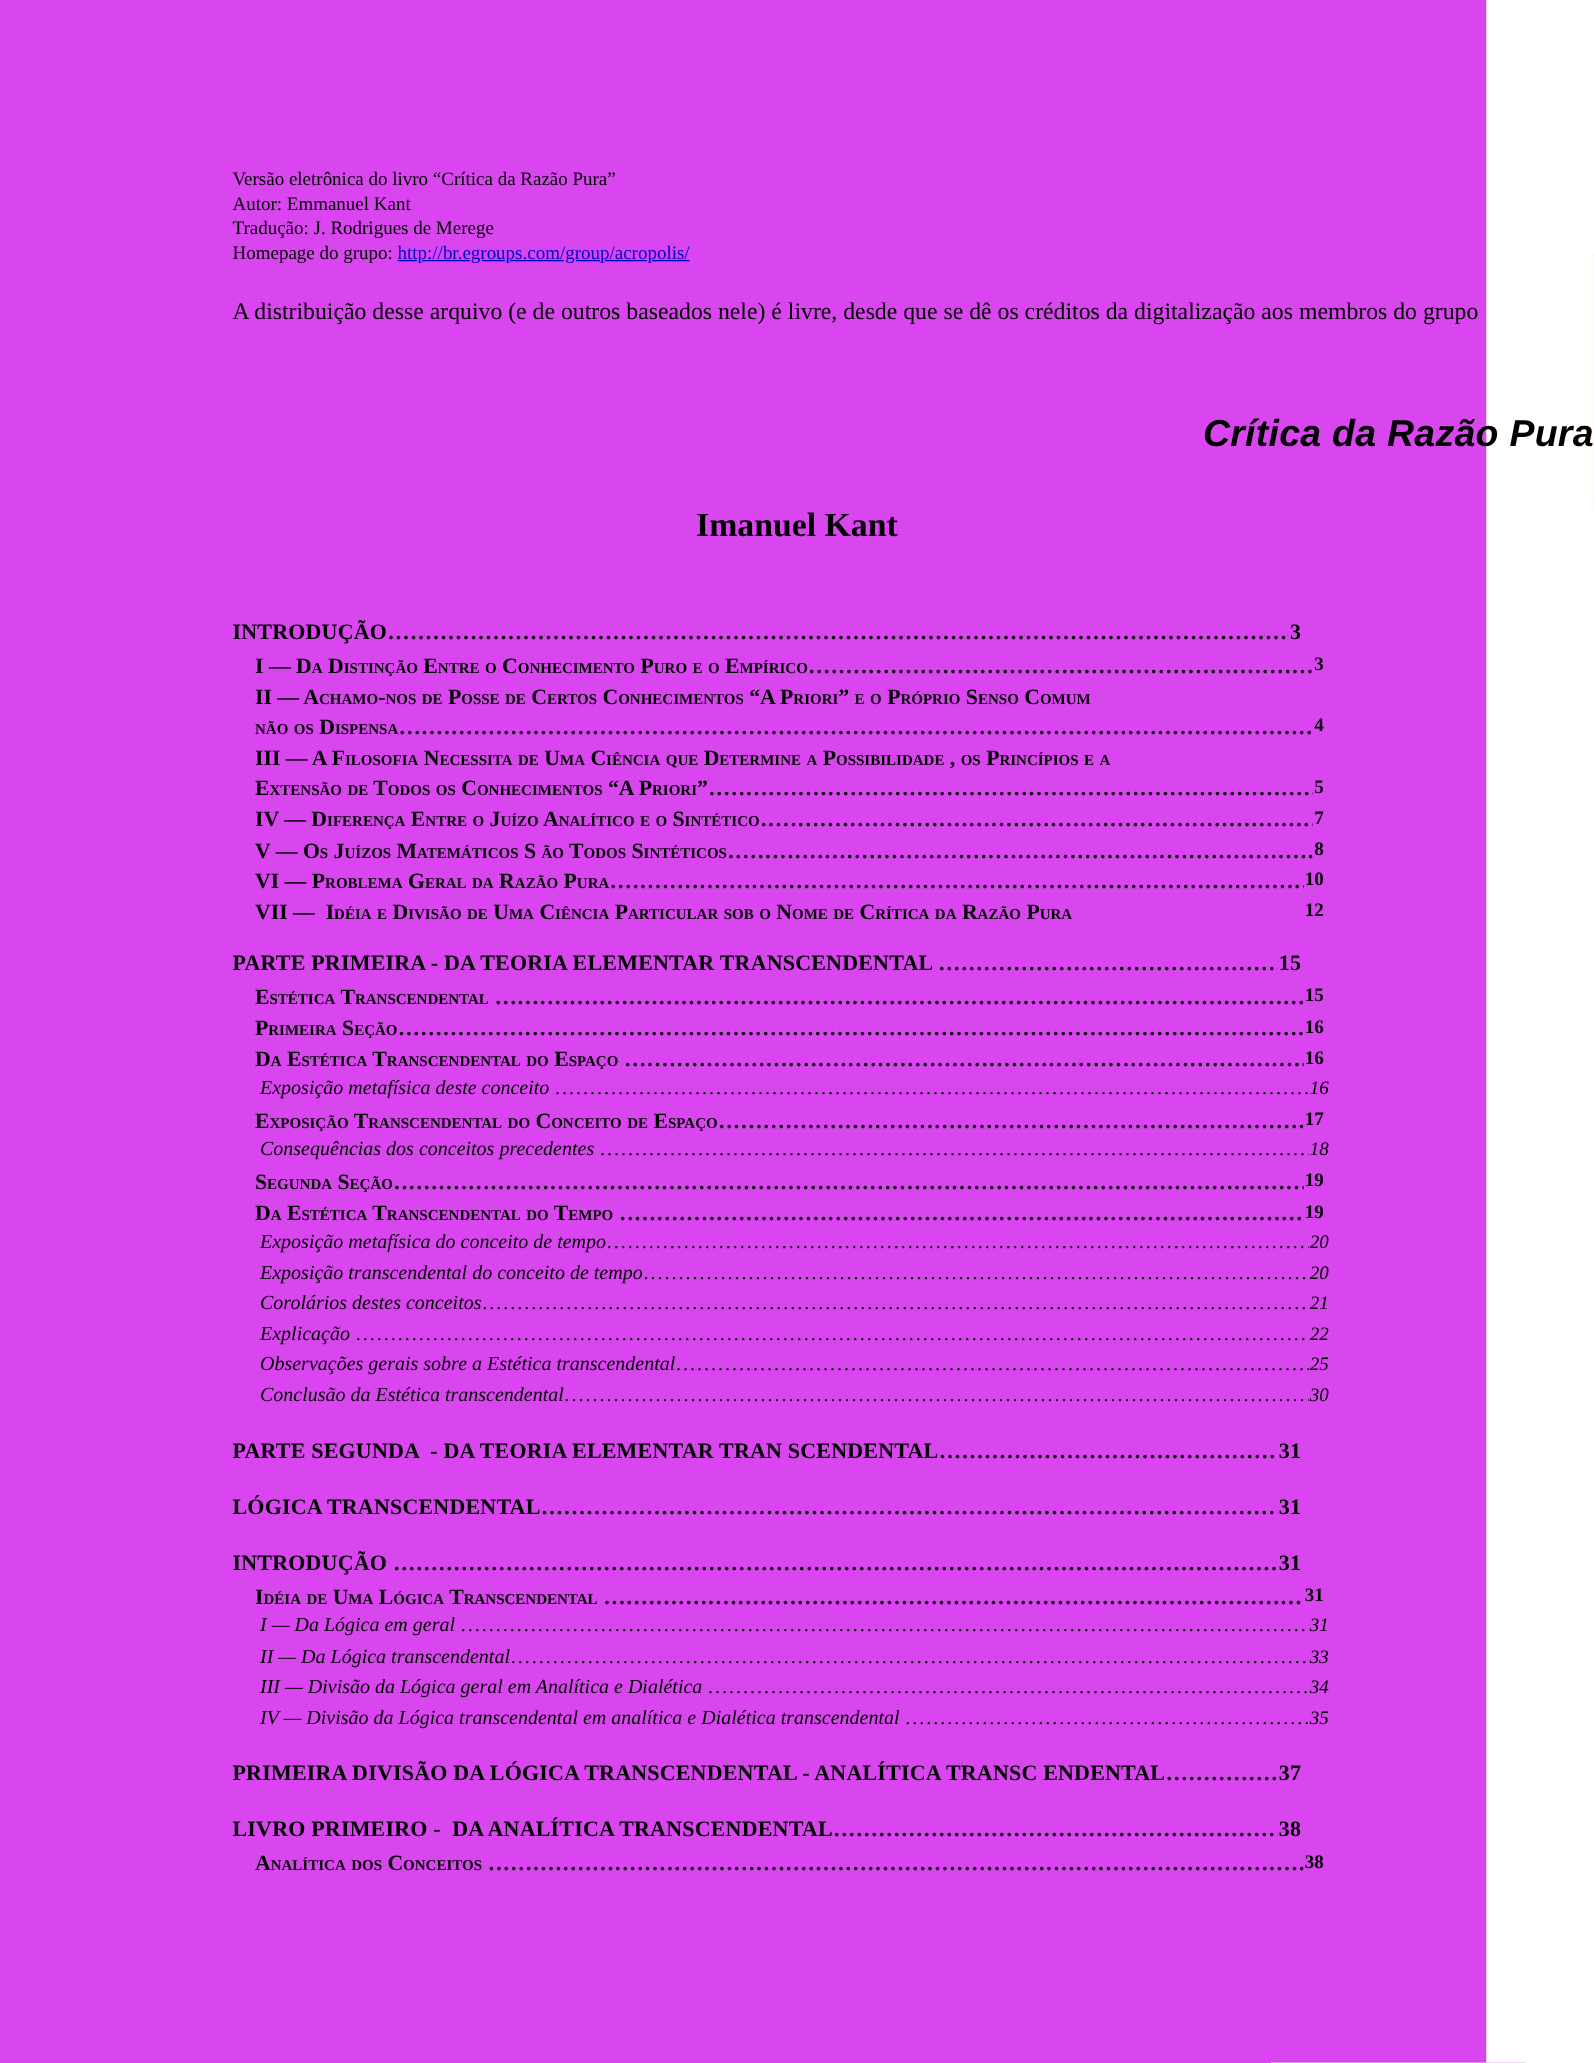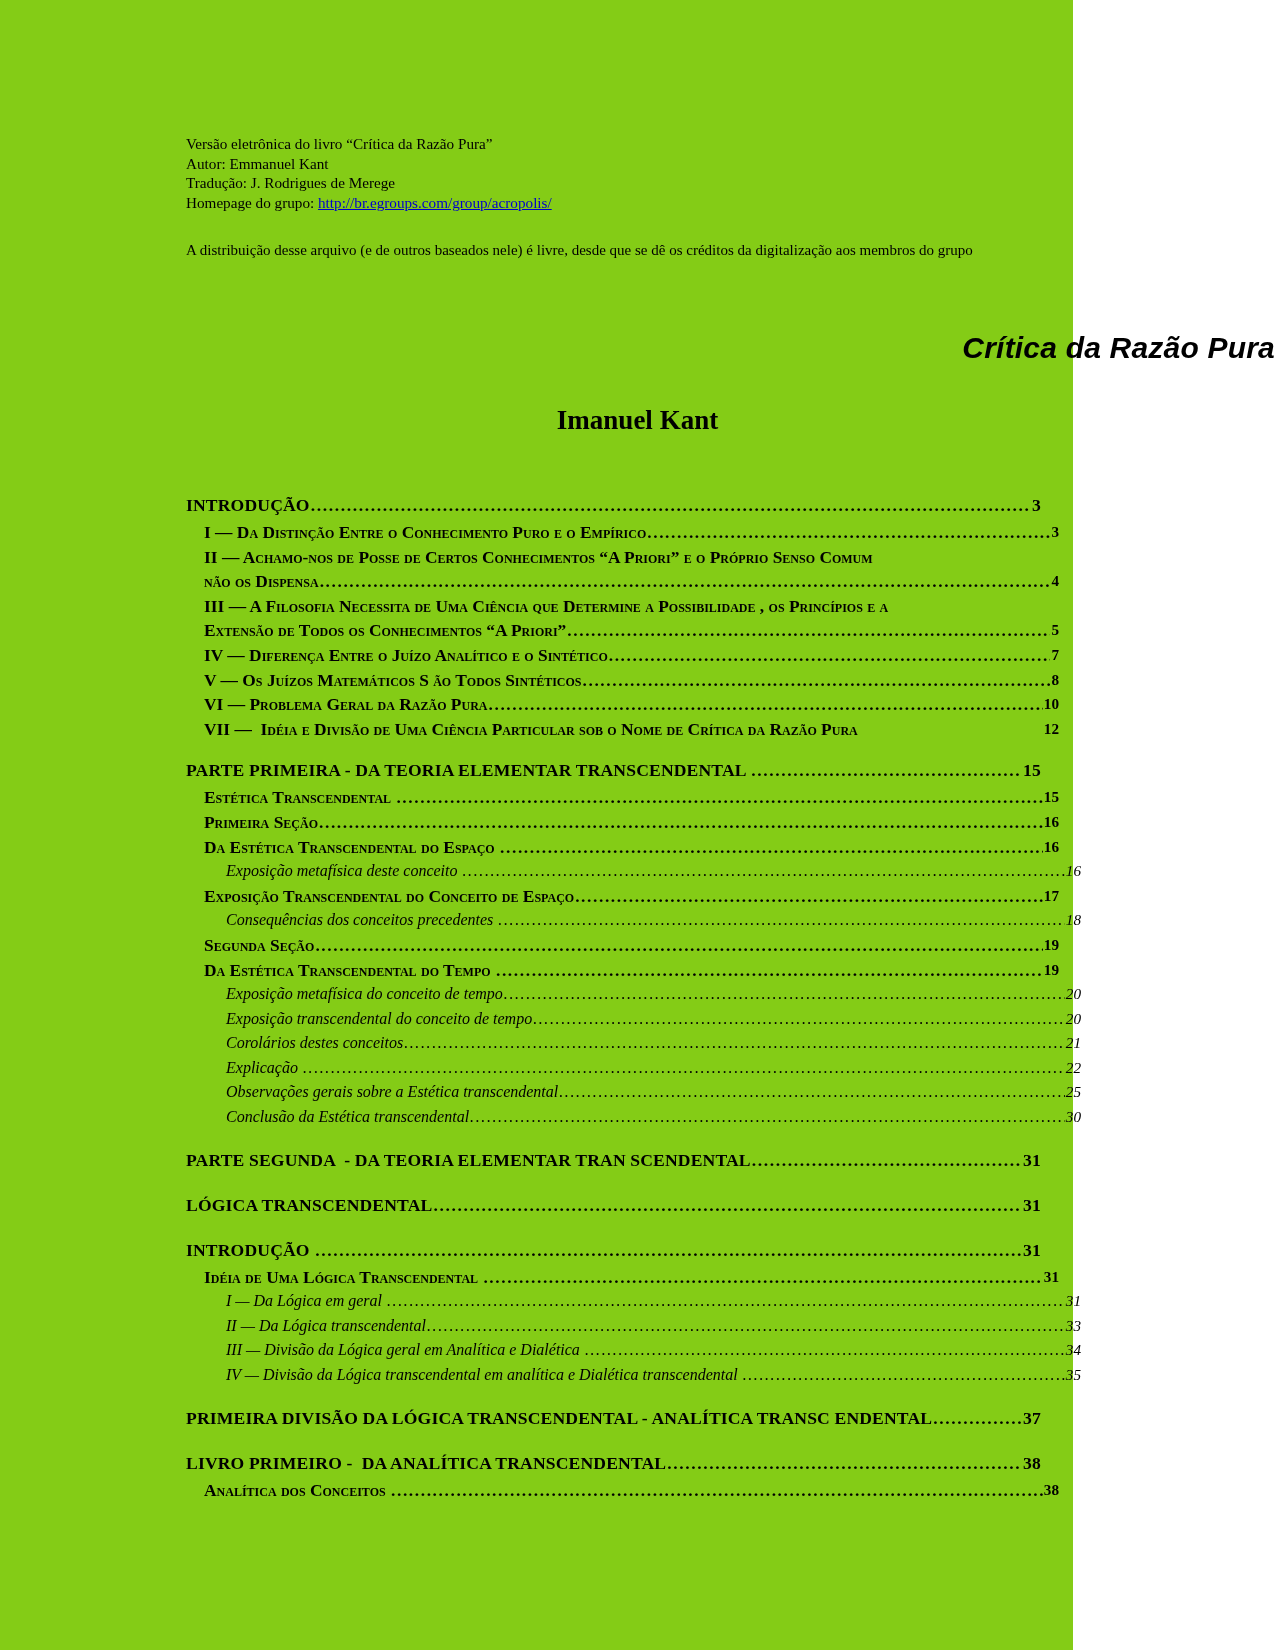--- a/index.html
+++ b/index.html
@@ -12,23 +12,23 @@
     height: 1650px;
     font-family: "Liberation Serif", "DejaVu Serif", serif;
     color: #000000;
     position: relative;
     overflow: hidden;
   }
 
   .page {
     position: absolute;
     left: 0; top: 0;
-    width: 1073px;
+    width: 1189px;
     height: 1650px;
-    background: #84cc16;
+    background: #d946ef;
   }
 
   
   .credits {
     position: absolute;
     left: 186px;
     top: 134px;
     width: 880px;
   }
   .credits .line {
@@ -38,21 +38,21 @@
   }
   .credits a.link {
     color: #0000cc;
     text-decoration: underline;
   }
   .distribution {
     position: absolute;
     left: 186px;
     top: 241px;
     width: 880px;
-    font-size: 15px;
+    font-size: 19px;
     line-height: 18px;
   }
   .distribution .line { white-space: nowrap; }
 
   
   .book-title {
     position: absolute;
     left: 0;
     top: 331px;
     width: 1275px;
@@ -129,21 +129,21 @@
   }
   .lvl-sc .pg { font-size: 15.2px; font-variant: normal; }
   .lvl-sc.wrap-first { margin-bottom: 0; }
   .lvl-sc.wrap-cont { margin-left: 18px; }
 
   
   .lvl-it {
     font-size: 16px;
     font-style: italic;
     line-height: 24.6px;
-    margin-left: 40px;
+    margin-left: 22px;
   }
   .lvl-it .pg { font-size: 15.2px; font-style: italic; }
 
   
   .sp-above { margin-top: 14px; }
   .sp-both  { margin-top: 15px; }
 </style>
 </head>
 <body>
 

